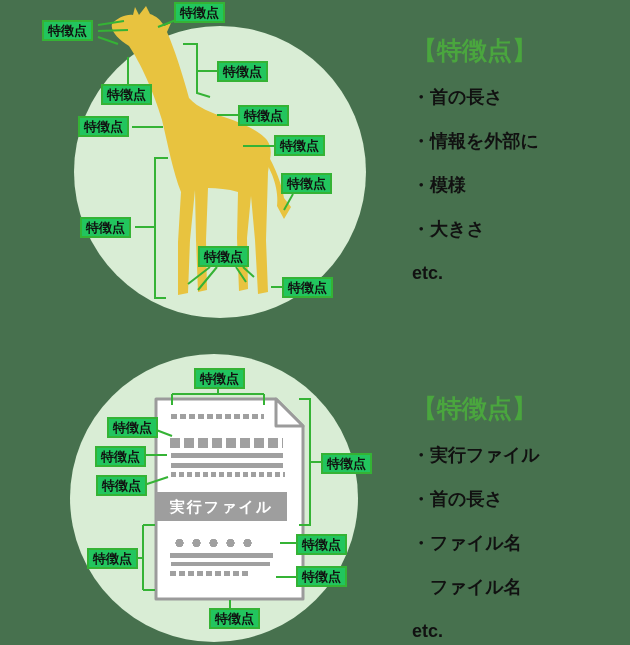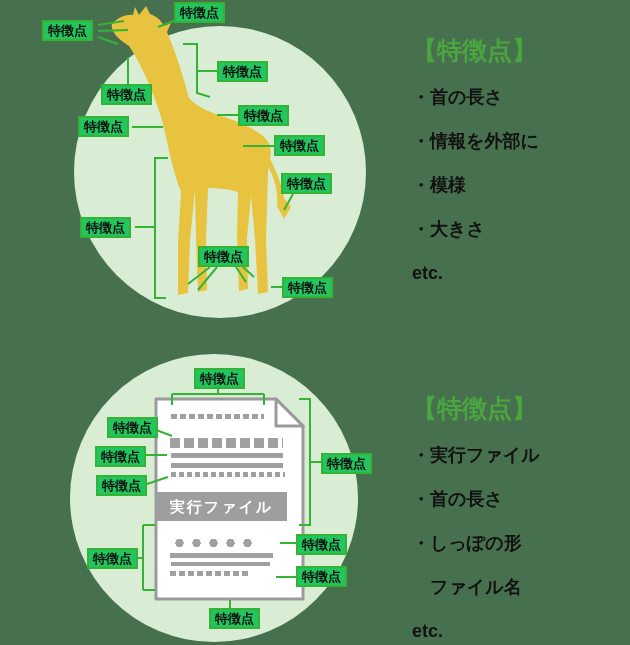--- a/index.html
+++ b/index.html
@@ -143,18 +143,18 @@
     <div class="legend-line">・情報を外部に</div>
     <div class="legend-line">・模様</div>
     <div class="legend-line">・大きさ</div>
     <div class="legend-line">etc.</div>
   </div>
 
   <div class="legend" style="left:412px;top:392px;">
     <div class="legend-title">【特徴点】</div>
     <div class="legend-line">・実行ファイル</div>
     <div class="legend-line">・首の長さ</div>
-    <div class="legend-line">・しっぽの形</div>
+    <div class="legend-line">・ファイル名</div>
     <div class="legend-line">　ファイル名</div>
     <div class="legend-line">etc.</div>
   </div>
 
 </div>
 
 </body></html>

